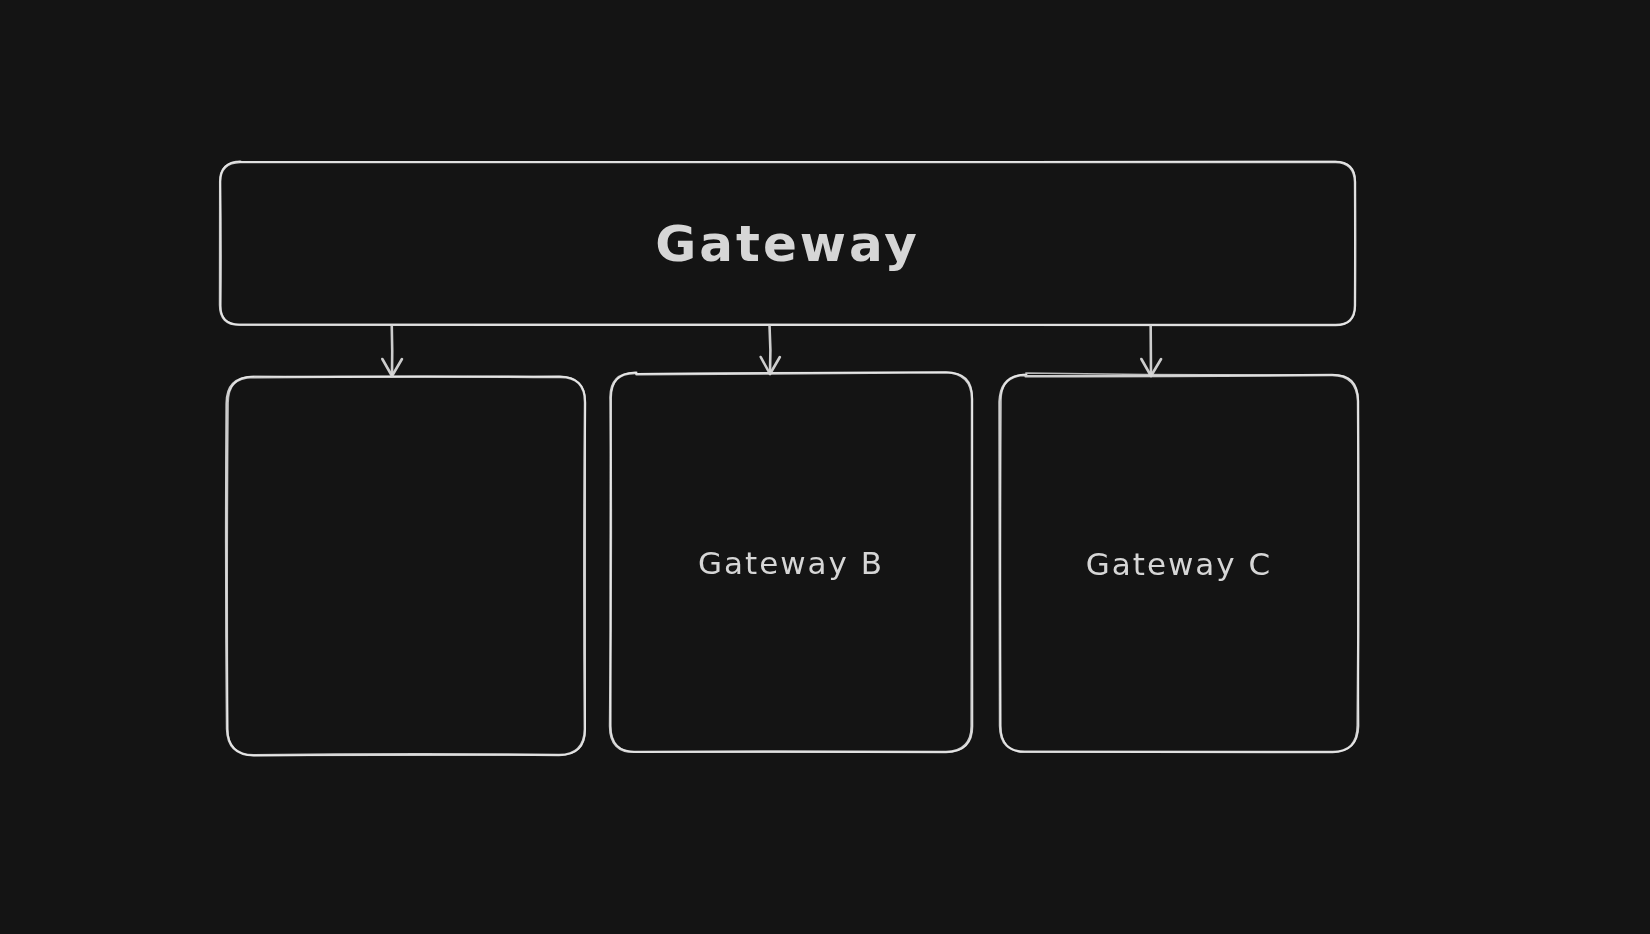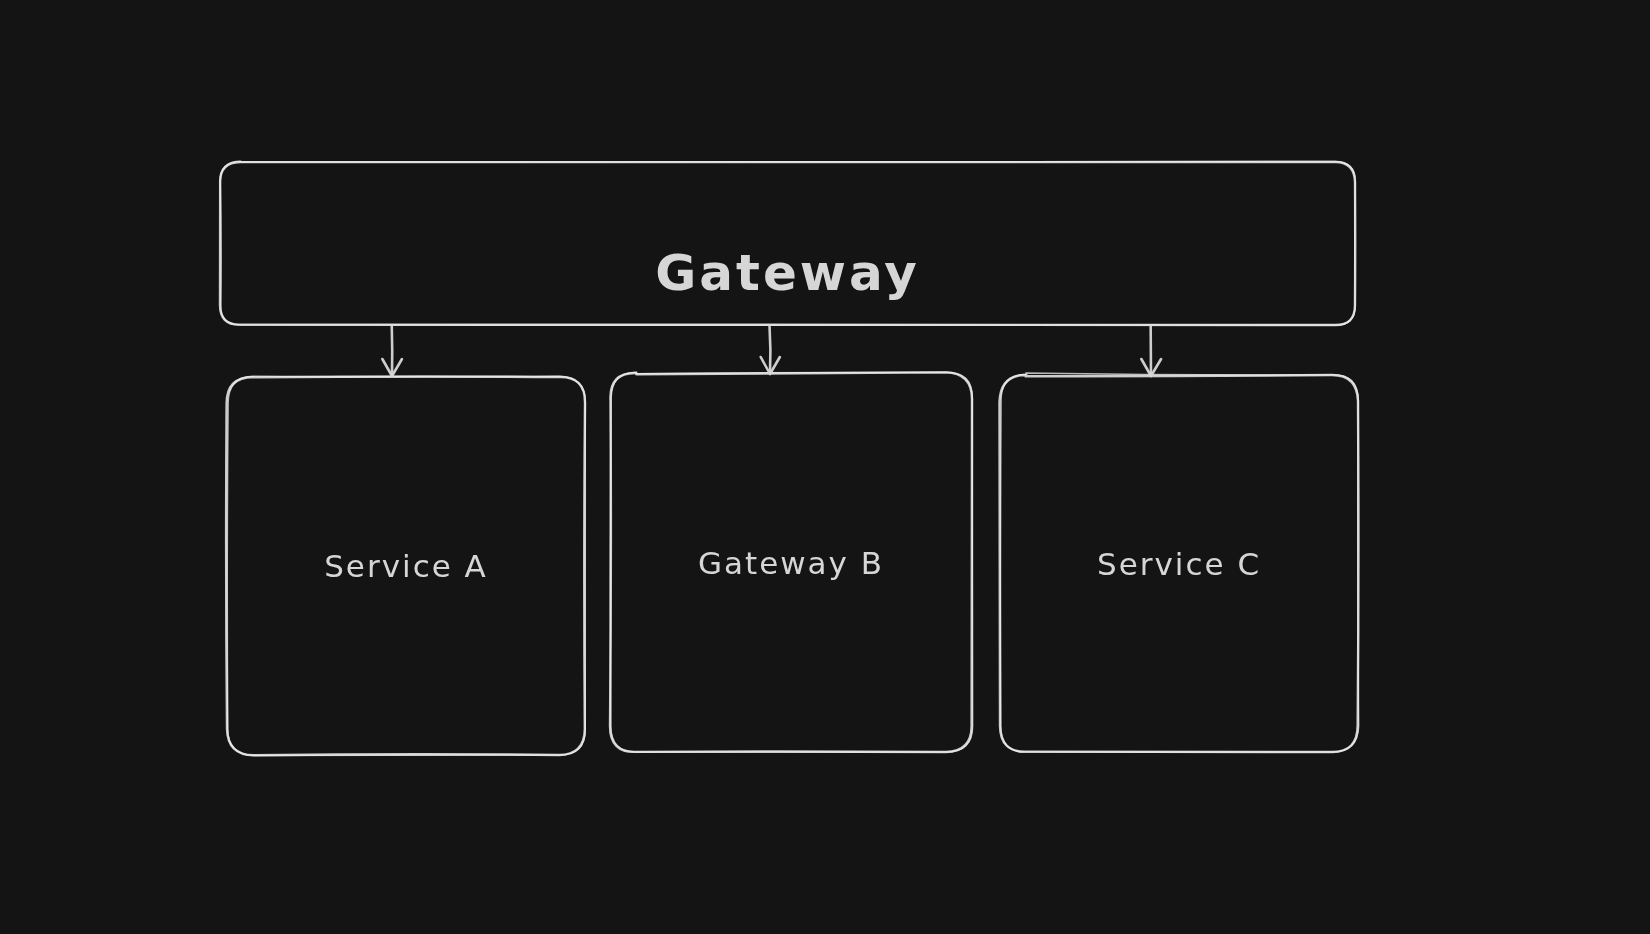--- a/index.html
+++ b/index.html
@@ -30,21 +30,20 @@
     text-align: center;
     color: #d6d6d6;
     letter-spacing: 2px;
     pointer-events: auto;
     user-select: none;
   }
   .node-label.title {
     font-size: 50px;
     font-weight: 600;
     letter-spacing: 3px;
-    margin-top: 29px;
   }
   .node-label.service {
     font-size: 31px;
     font-weight: 400;
   }
 </style>
 </head>
 <body>
 
 <div class="canvas">
@@ -73,16 +72,15 @@
         <path d="M 769.5281064684968 326 Q 771.0398922057357 350 770 374" fill="none" stroke="#d7d7d7" stroke-width="2.6" stroke-opacity="0.95" stroke-linecap="round" stroke-linejoin="round"></path>
         <path d="M 760.7021014952334 357 L 770 374 L 779.8512805872015 357" fill="none" stroke="#d7d7d7" stroke-width="2.6" stroke-opacity="0.95" stroke-linecap="round" stroke-linejoin="round"></path>
       </g>
       <g>
         <path d="M 1150.6798120911699 326 Q 1150.7515301866224 351 1151 376" fill="none" stroke="#d7d7d7" stroke-width="2.6" stroke-opacity="0.95" stroke-linecap="round" stroke-linejoin="round"></path>
         <path d="M 1141.3410835693358 359 L 1151 376 L 1161.0882218875922 359" fill="none" stroke="#d7d7d7" stroke-width="2.6" stroke-opacity="0.95" stroke-linecap="round" stroke-linejoin="round"></path>
       </g>
     </svg>
 
   <div class="node-label title" style="left: 220px; top: 162px; width: 1135px; height: 163px; color: rgb(214, 214, 214);">Gateway</div>
-  <div class="node-label service" style="left: 227px; top: 377px; width: 358px; height: 378px; color: rgb(214, 214, 214);">Service A</div>
   <div class="node-label service" style="left: 610px; top: 373px; width: 362px; height: 379px; color: rgb(214, 214, 214);">Gateway B</div>
-  <div class="node-label service" style="left: 1000px; top: 375px; width: 358px; height: 377px; color: rgb(214, 214, 214);">Service C</div>
+  <div class="node-label service" style="left: 1000px; top: 375px; width: 358px; height: 377px; color: rgb(214, 214, 214);">Gateway C</div>
 </div>
 
 </body></html>

